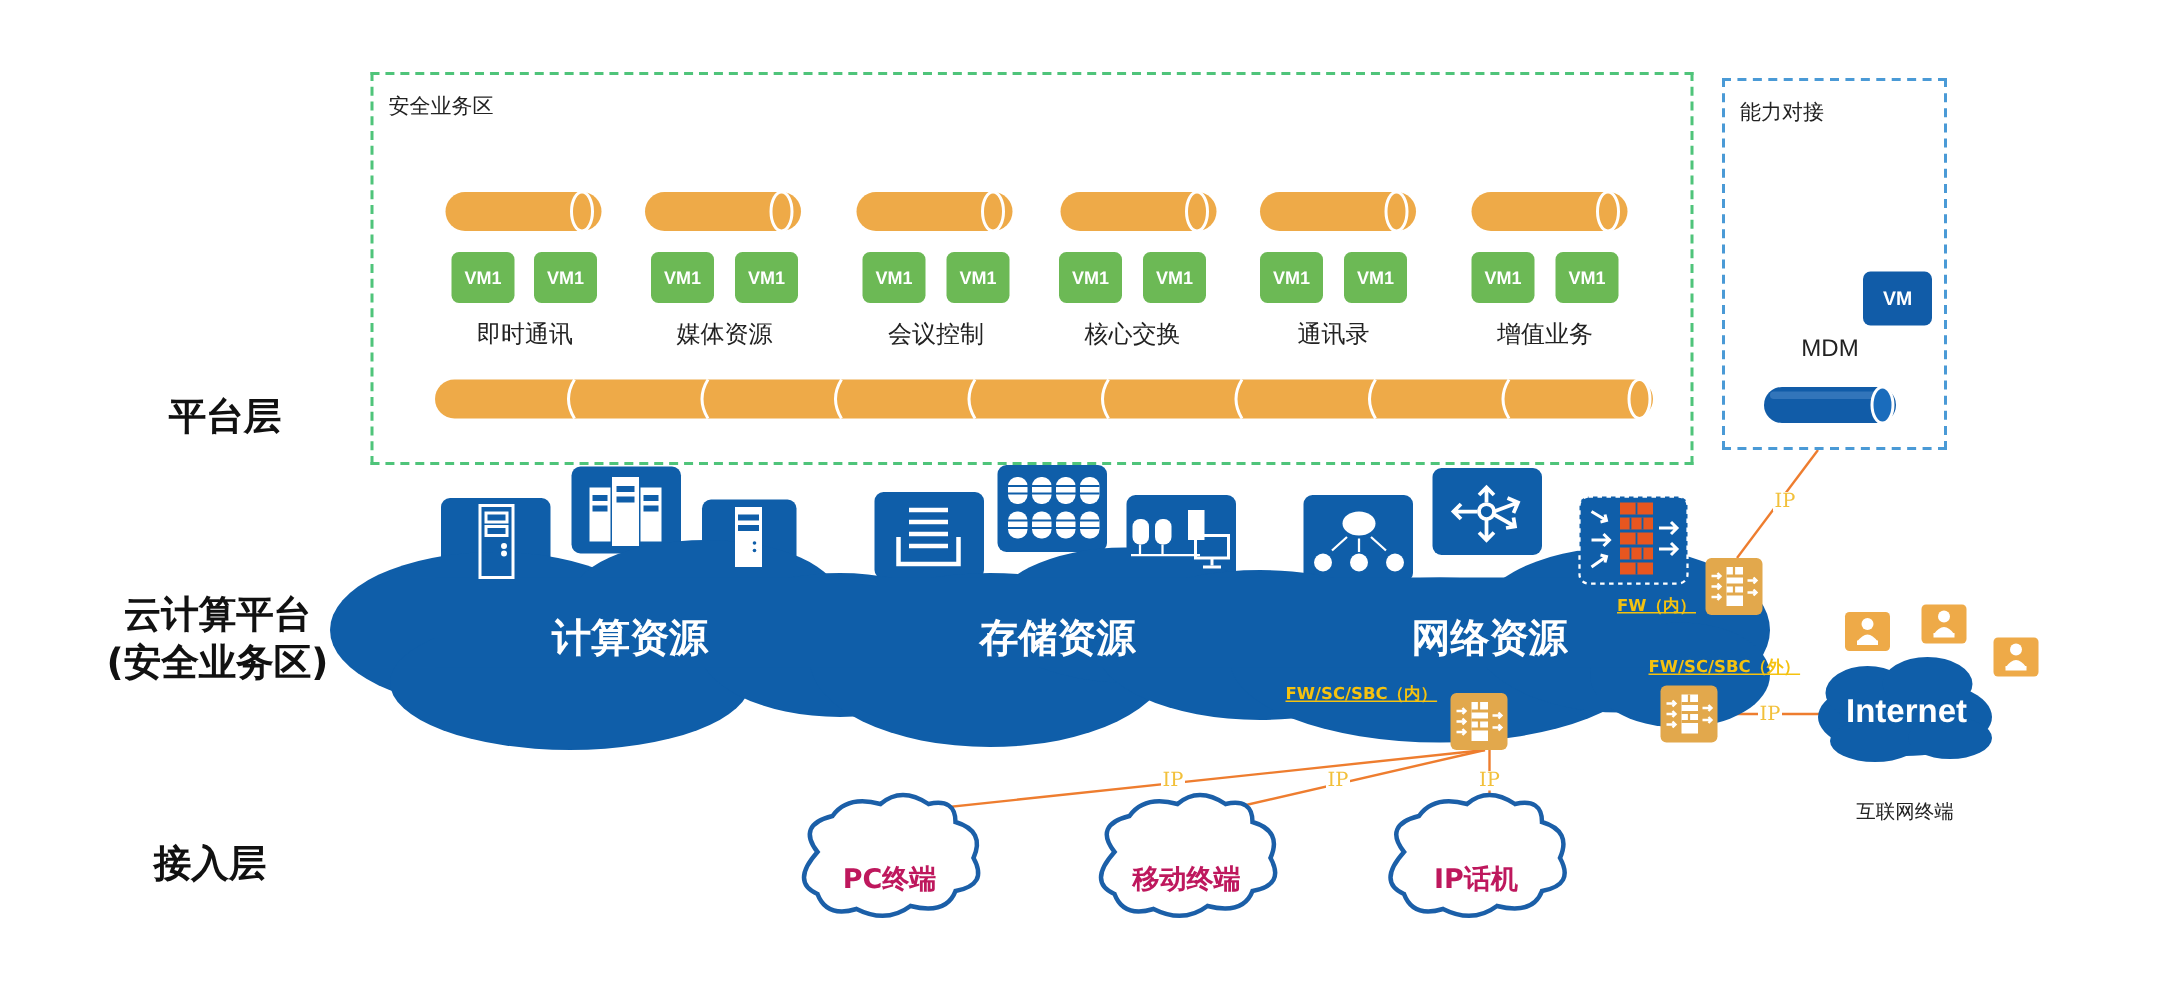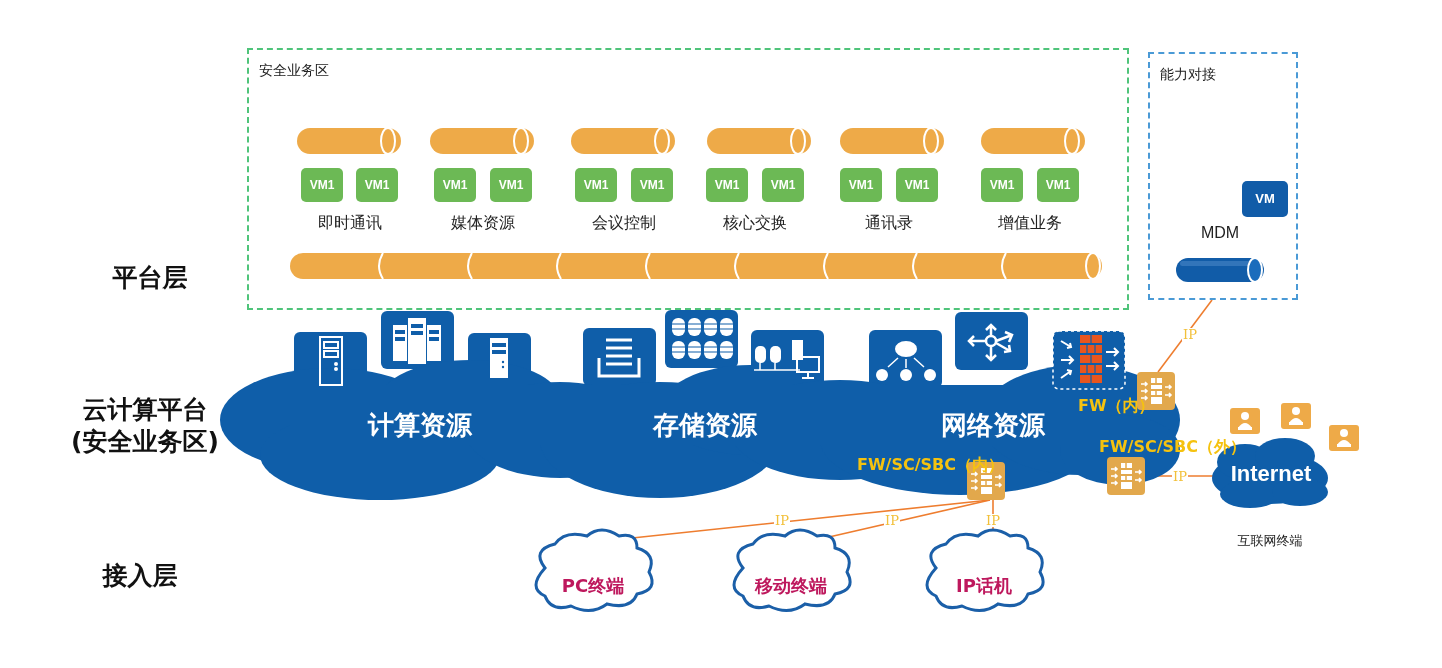--- a/index.html
+++ b/index.html
@@ -7,21 +7,21 @@
   .abs{position:absolute;}
   .layer-label{position:absolute;font-weight:bold;font-size:25px;color:#111;text-align:center;line-height:32px;font-family:"DejaVu Sans",sans-serif;}
   .zone{position:absolute;box-sizing:border-box;}
   .zone-secure{left:247px;top:48px;width:882px;height:262px;border:2px dashed #4fc47a;font-family:Liberation Serif, serif;}
   .zone-cap{left:1148px;top:52px;width:150px;height:248px;border:2px dashed #4a9ad6;}
   .zone-title{position:absolute;font-size:14px;color:#222;}
   .svc-name{position:absolute;font-size:16px;color:#222;text-align:center;width:140px;}
   .vm{position:absolute;width:42px;height:34px;background:#6cb955;border-radius:5px;color:#fff;font-weight:bold;font-size:12px;text-align:center;line-height:34px;font-family:"Liberation Sans",sans-serif;}
   .vm-blue{position:absolute;width:46px;height:36px;background:#115ca8;border-radius:5px;color:#fff;font-weight:bold;font-size:13px;text-align:center;line-height:36px;font-family:"Liberation Sans",sans-serif;}
   .cloud-title{position:absolute;color:#fff;font-weight:bold;font-size:26px;text-align:center;font-family:Liberation Mono, monospace;}
-  .small-y{position:absolute;color:#f5c20f;font-weight:bold;font-size:16px;white-space:nowrap;font-family:"DejaVu Sans",sans-serif;}
+  .small-y{position:absolute;color:#f5c20f;font-weight:bold;font-size:11px;white-space:nowrap;font-family:"DejaVu Sans",sans-serif;text-decoration:underline;}
   .ip-label{position:absolute;color:#f2c03a;font-size:13px;font-family:"DejaVu Serif",serif;background:#fff;line-height:13px;padding:0 1px;}
   .term-label{position:absolute;font-weight:bold;font-size:18px;color:#be185d;text-align:center;width:140px;font-family:"DejaVu Sans",sans-serif;}
 </style>
 </head>
 <body>
 
 <div class="layer-label" style="left:90px;top:262px;width:120px;">平台层</div>
 <div class="layer-label" style="left:60px;top:394px;width:170px;">云计算平台</div>
 <div class="layer-label" style="left:60px;top:426px;width:170px;">(安全业务区)</div>
 <div class="layer-label" style="left:80px;top:560px;width:120px;">接入层</div>

